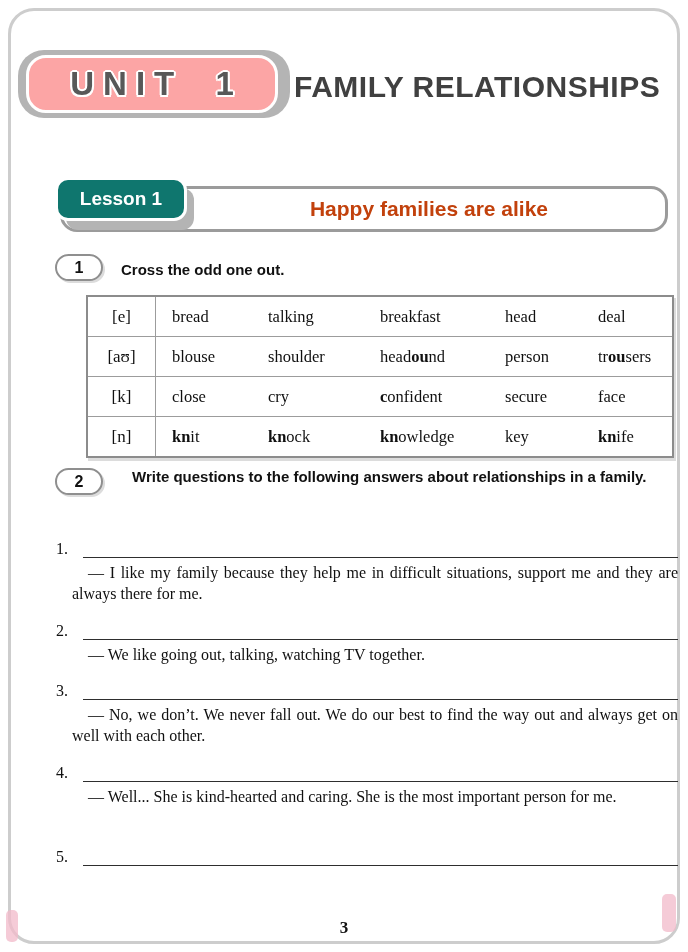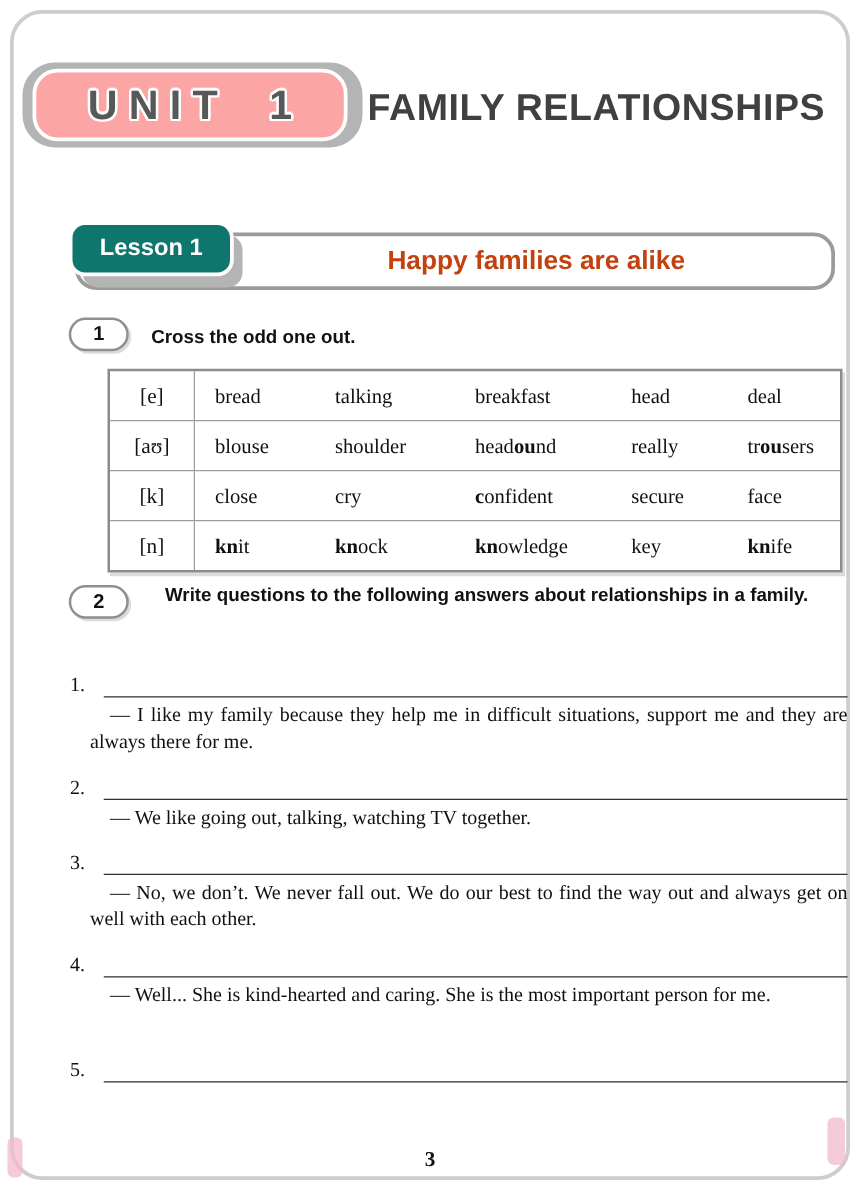--- a/index.html
+++ b/index.html
@@ -153,21 +153,21 @@
         <span class="w w3"><span>head</span></span>
         <span class="w w4"><span>deal</span></span>
       </div>
     </div>
     <div class="t-row">
       <div class="sound-cell">[aʊ]</div>
       <div class="words">
         <span class="w w0"><span>blouse</span></span>
         <span class="w w1"><span>shoulder</span></span>
         <span class="w w2"><span>head</span><b>ou</b><span>nd</span></span>
-        <span class="w w3"><span>really</span></span>
+        <span class="w w3"><span>person</span></span>
         <span class="w w4"><span>tr</span><b>ou</b><span>sers</span></span>
       </div>
     </div>
     <div class="t-row">
       <div class="sound-cell">[k]</div>
       <div class="words">
         <span class="w w0"><span>close</span></span>
         <span class="w w1"><span>cry</span></span>
         <span class="w w2"><span></span><b>c</b><span>onfident</span></span>
         <span class="w w3"><span>secure</span></span>

